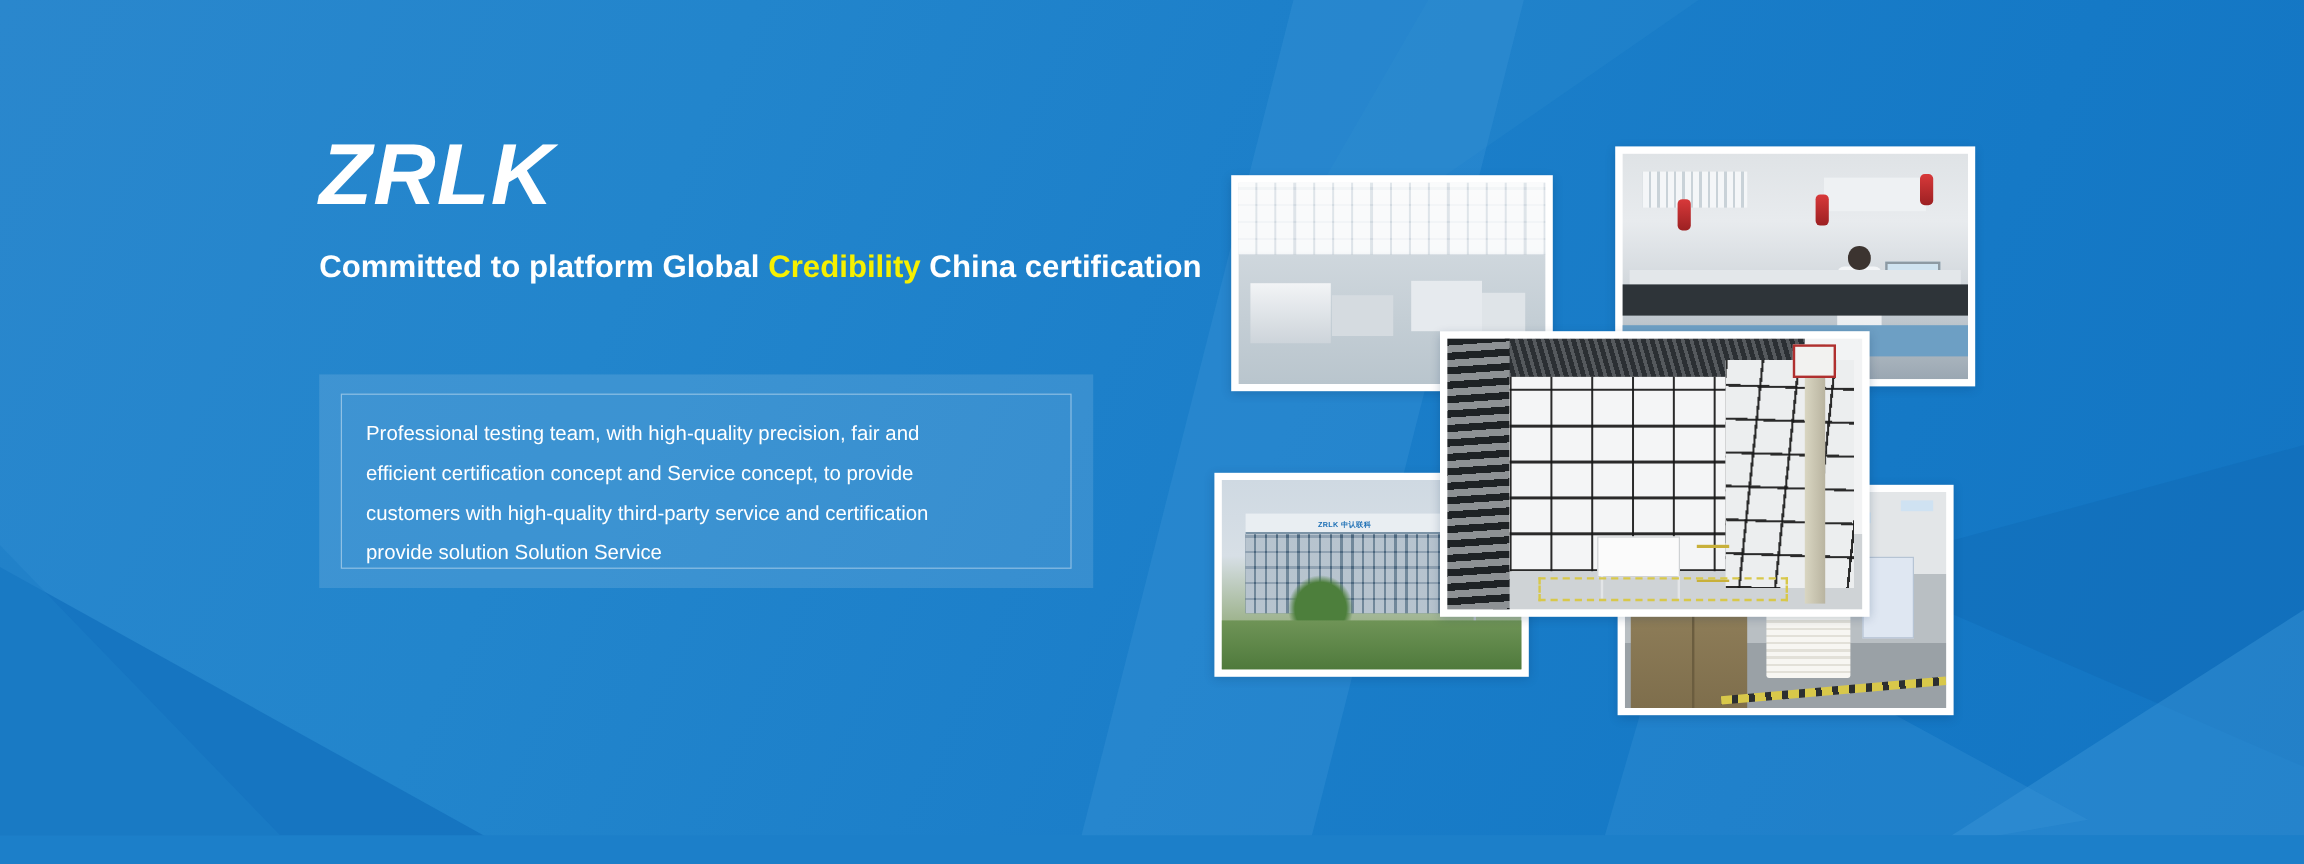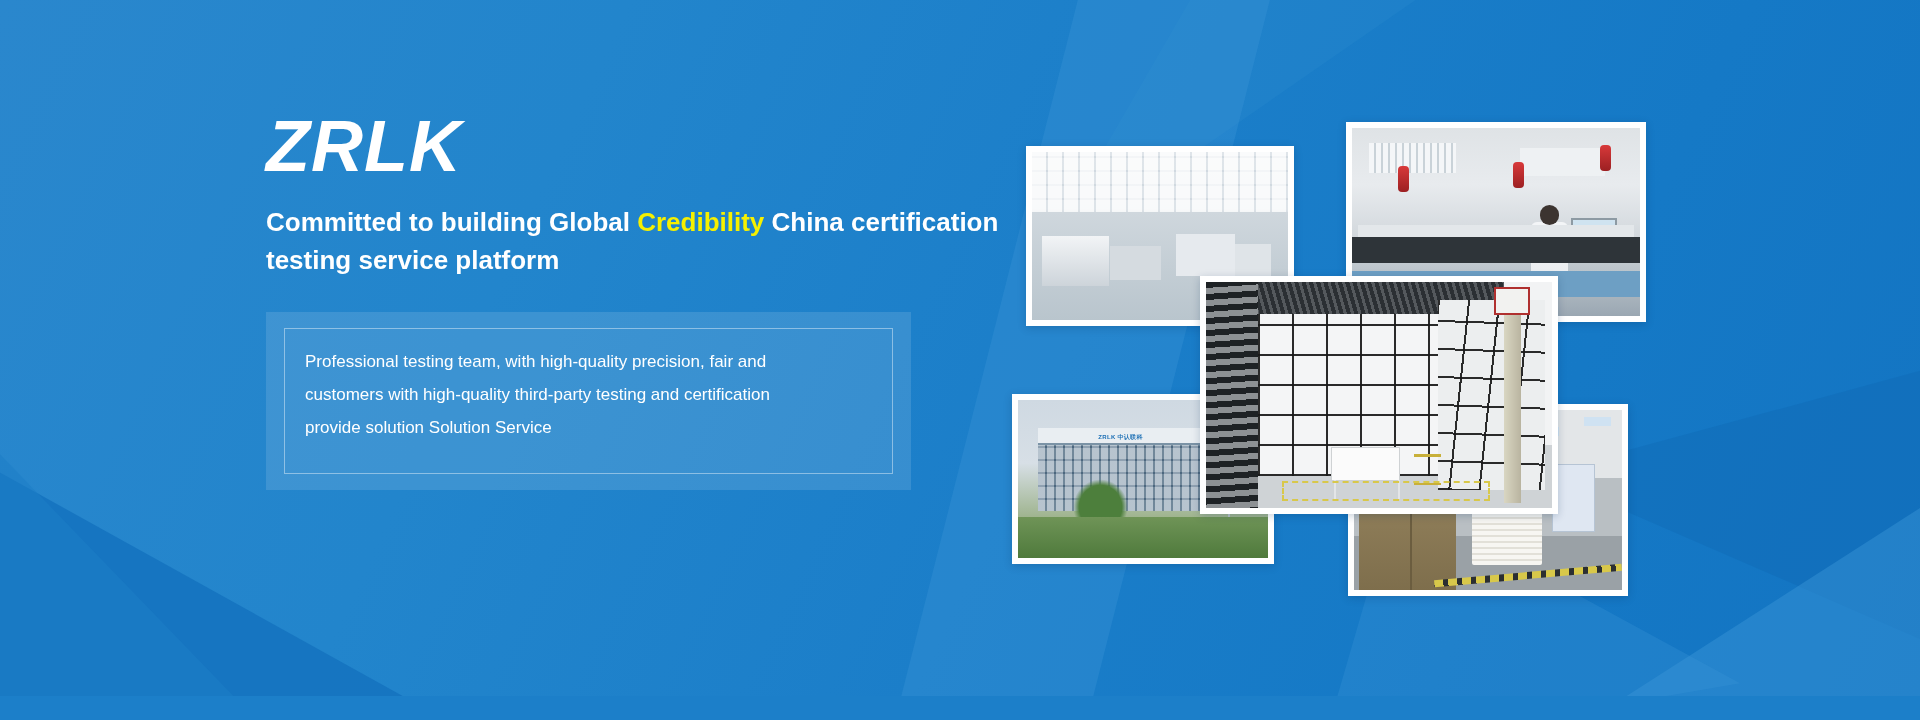--- a/index.html
+++ b/index.html
@@ -240,29 +240,29 @@
   <div class="wedge wedge-center-light"></div>
   <div class="wedge wedge-left-dark"></div>
   <div class="wedge wedge-left-mid"></div>
   <div class="wedge wedge-right-dark"></div>
   <div class="wedge wedge-right-light"></div>
   <div class="wedge wedge-bottom-right"></div>
 
   <div class="text-col">
     <div class="brand">ZRLK</div>
     <div class="headline">
-      <span>Committed to building Global </span><span class="hl-accent">Credibility</span><span> China certification</span>
-      <div>testing  service platform</div>
+      <span>Committed to platform Global </span><span class="hl-accent">Credibility</span><span> China certification</span>
     </div>
   </div>
 
   <div class="blurb-outer">
     <div class="blurb-inner">
       <div class="blurb-line">Professional testing team, with high-quality precision, fair and</div>
-      <div class="blurb-line">customers with high-quality third-party testing and certification</div>
+      <div class="blurb-line">efficient certification concept and Service concept, to provide</div>
+      <div class="blurb-line">customers with high-quality third-party service and certification</div>
       <div class="blurb-line">provide solution Solution Service</div>
     </div>
   </div>
 
   <div class="collage">
 
     <div class="photo p-lab-corridor">
       <div class="inner">
         <div class="lab-corridor-art"></div>
       </div>

